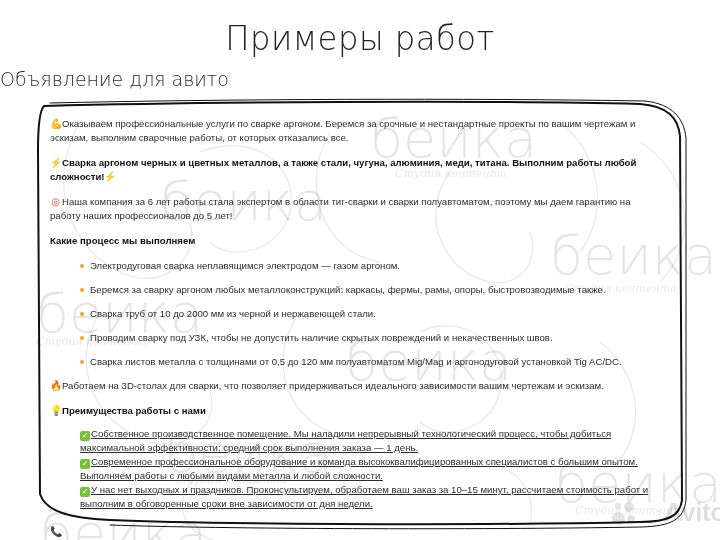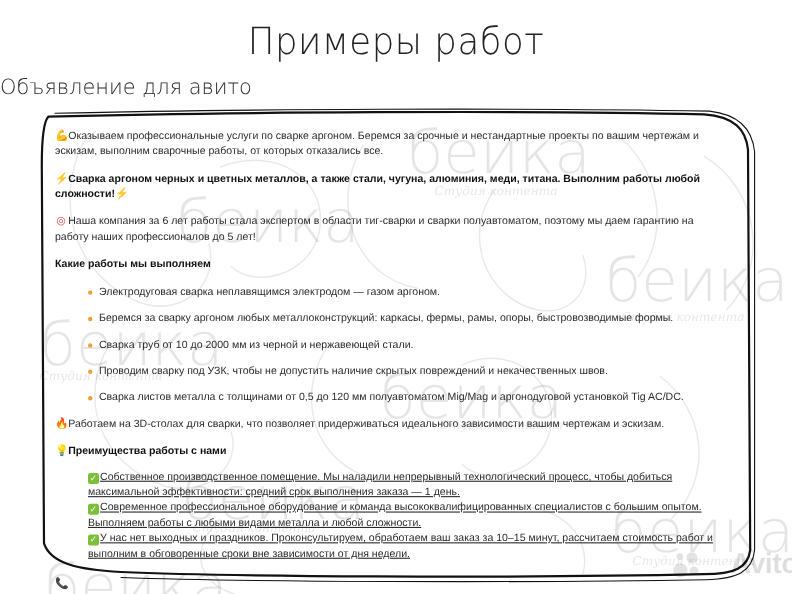--- a/index.html
+++ b/index.html
@@ -110,25 +110,25 @@
   </div>
 
   <div class="p bold">
     <span class="emoji" style="color:#f5c518;">⚡</span><span>Сварка аргоном черных и цветных металлов, а также стали, чугуна, алюминия, меди, титана. Выполним работы любой сложности!</span><span class="emoji" style="color:#f5c518;">⚡</span>
   </div>
 
   <div class="p">
     <span class="emoji" style="color:#e53935;">◎</span><span>Наша компания за 6 лет работы стала экспертом в области тиг-сварки и сварки полуавтоматом, поэтому мы даем гарантию на работу наших профессионалов до 5 лет!</span>
   </div>
 
-  <div class="p bold">Какие работы мы выполняем</div>
+  <div class="p bold">Какие процесс мы выполняем</div>
 
   <ul class="bullet-list">
     <li>Электродуговая сварка неплавящимся электродом — газом аргоном.</li>
-    <li>Беремся за сварку аргоном любых металлоконструкций: каркасы, фермы, рамы, опоры, быстровозводимые формы.</li>
+    <li>Беремся за сварку аргоном любых металлоконструкций: каркасы, фермы, рамы, опоры, быстровозводимые также.</li>
     <li>Сварка труб от 10 до 2000 мм из черной и нержавеющей стали.</li>
     <li>Проводим сварку под УЗК, чтобы не допустить наличие скрытых повреждений и некачественных швов.</li>
     <li>Сварка листов металла с толщинами от 0,5 до 120 мм полуавтоматом Mig/Mag и аргонодуговой установкой Tig AC/DC.</li>
   </ul>
 
   <div class="p">
     <span class="emoji" style="color:#f57c00;">🔥</span><span>Работаем на 3D-столах для сварки, что позволяет придерживаться идеального зависимости вашим чертежам и эскизам.</span>
   </div>
 
   <div class="p bold" style="margin-bottom:9px;">

